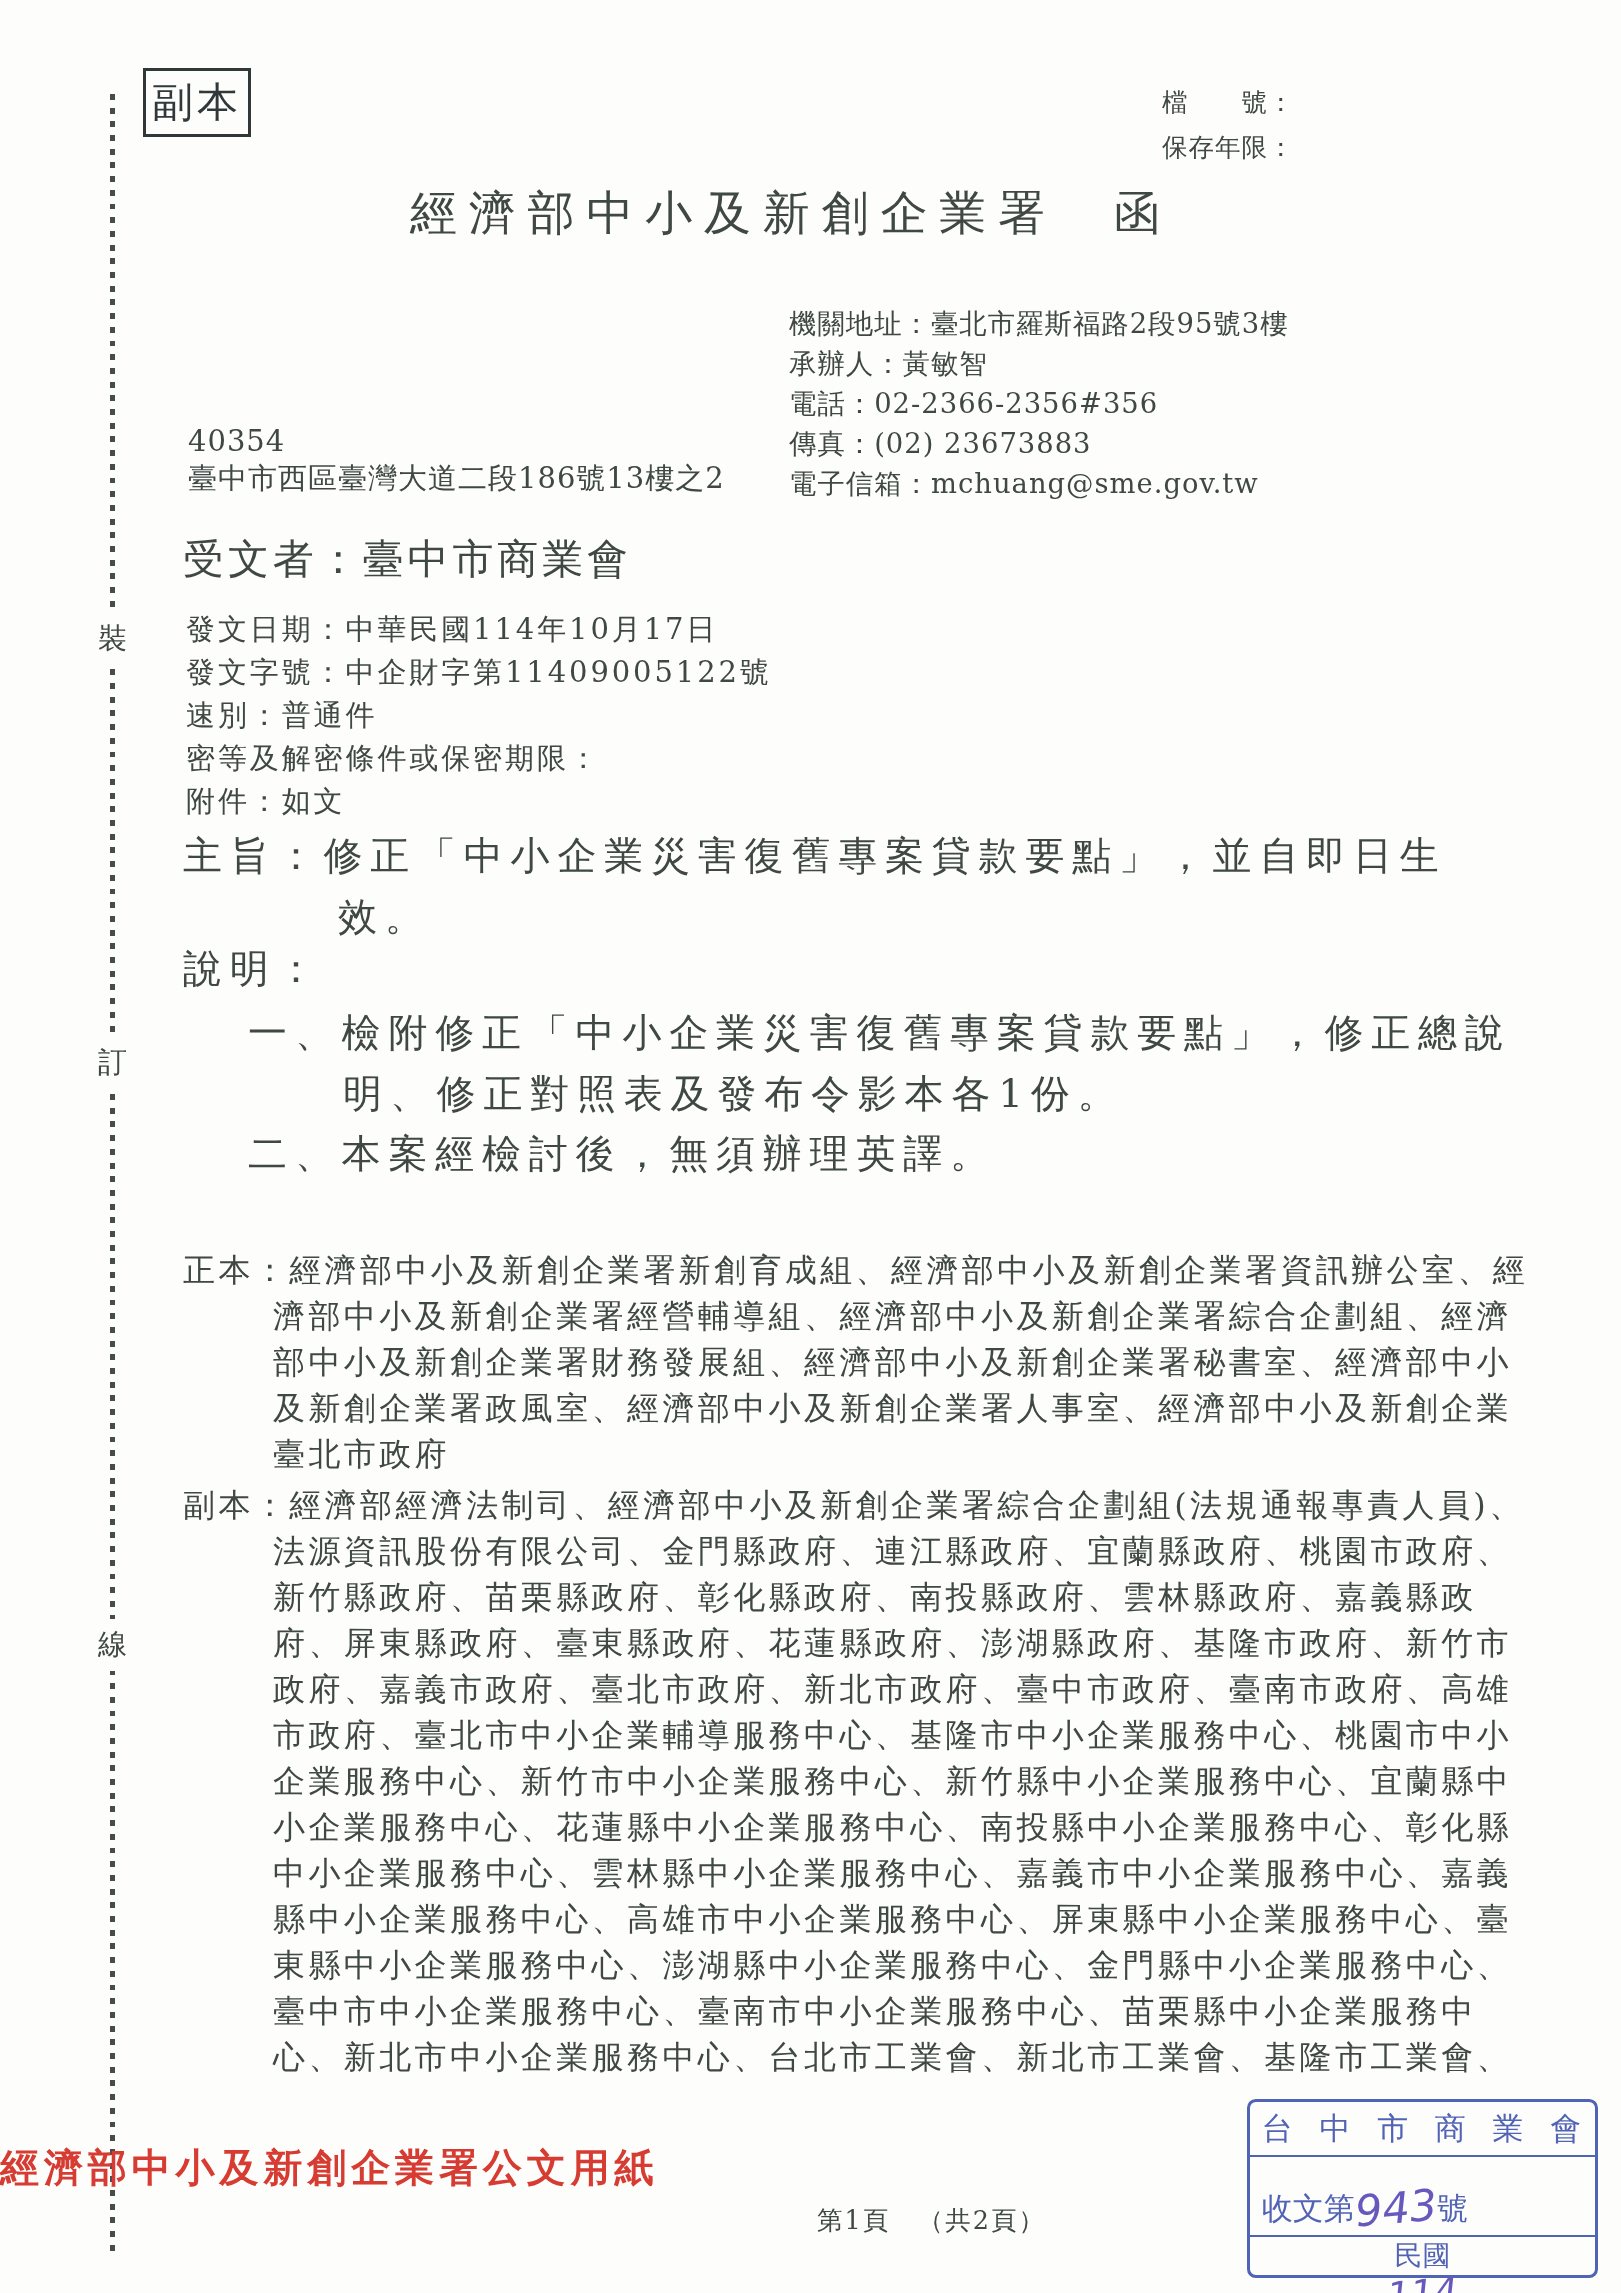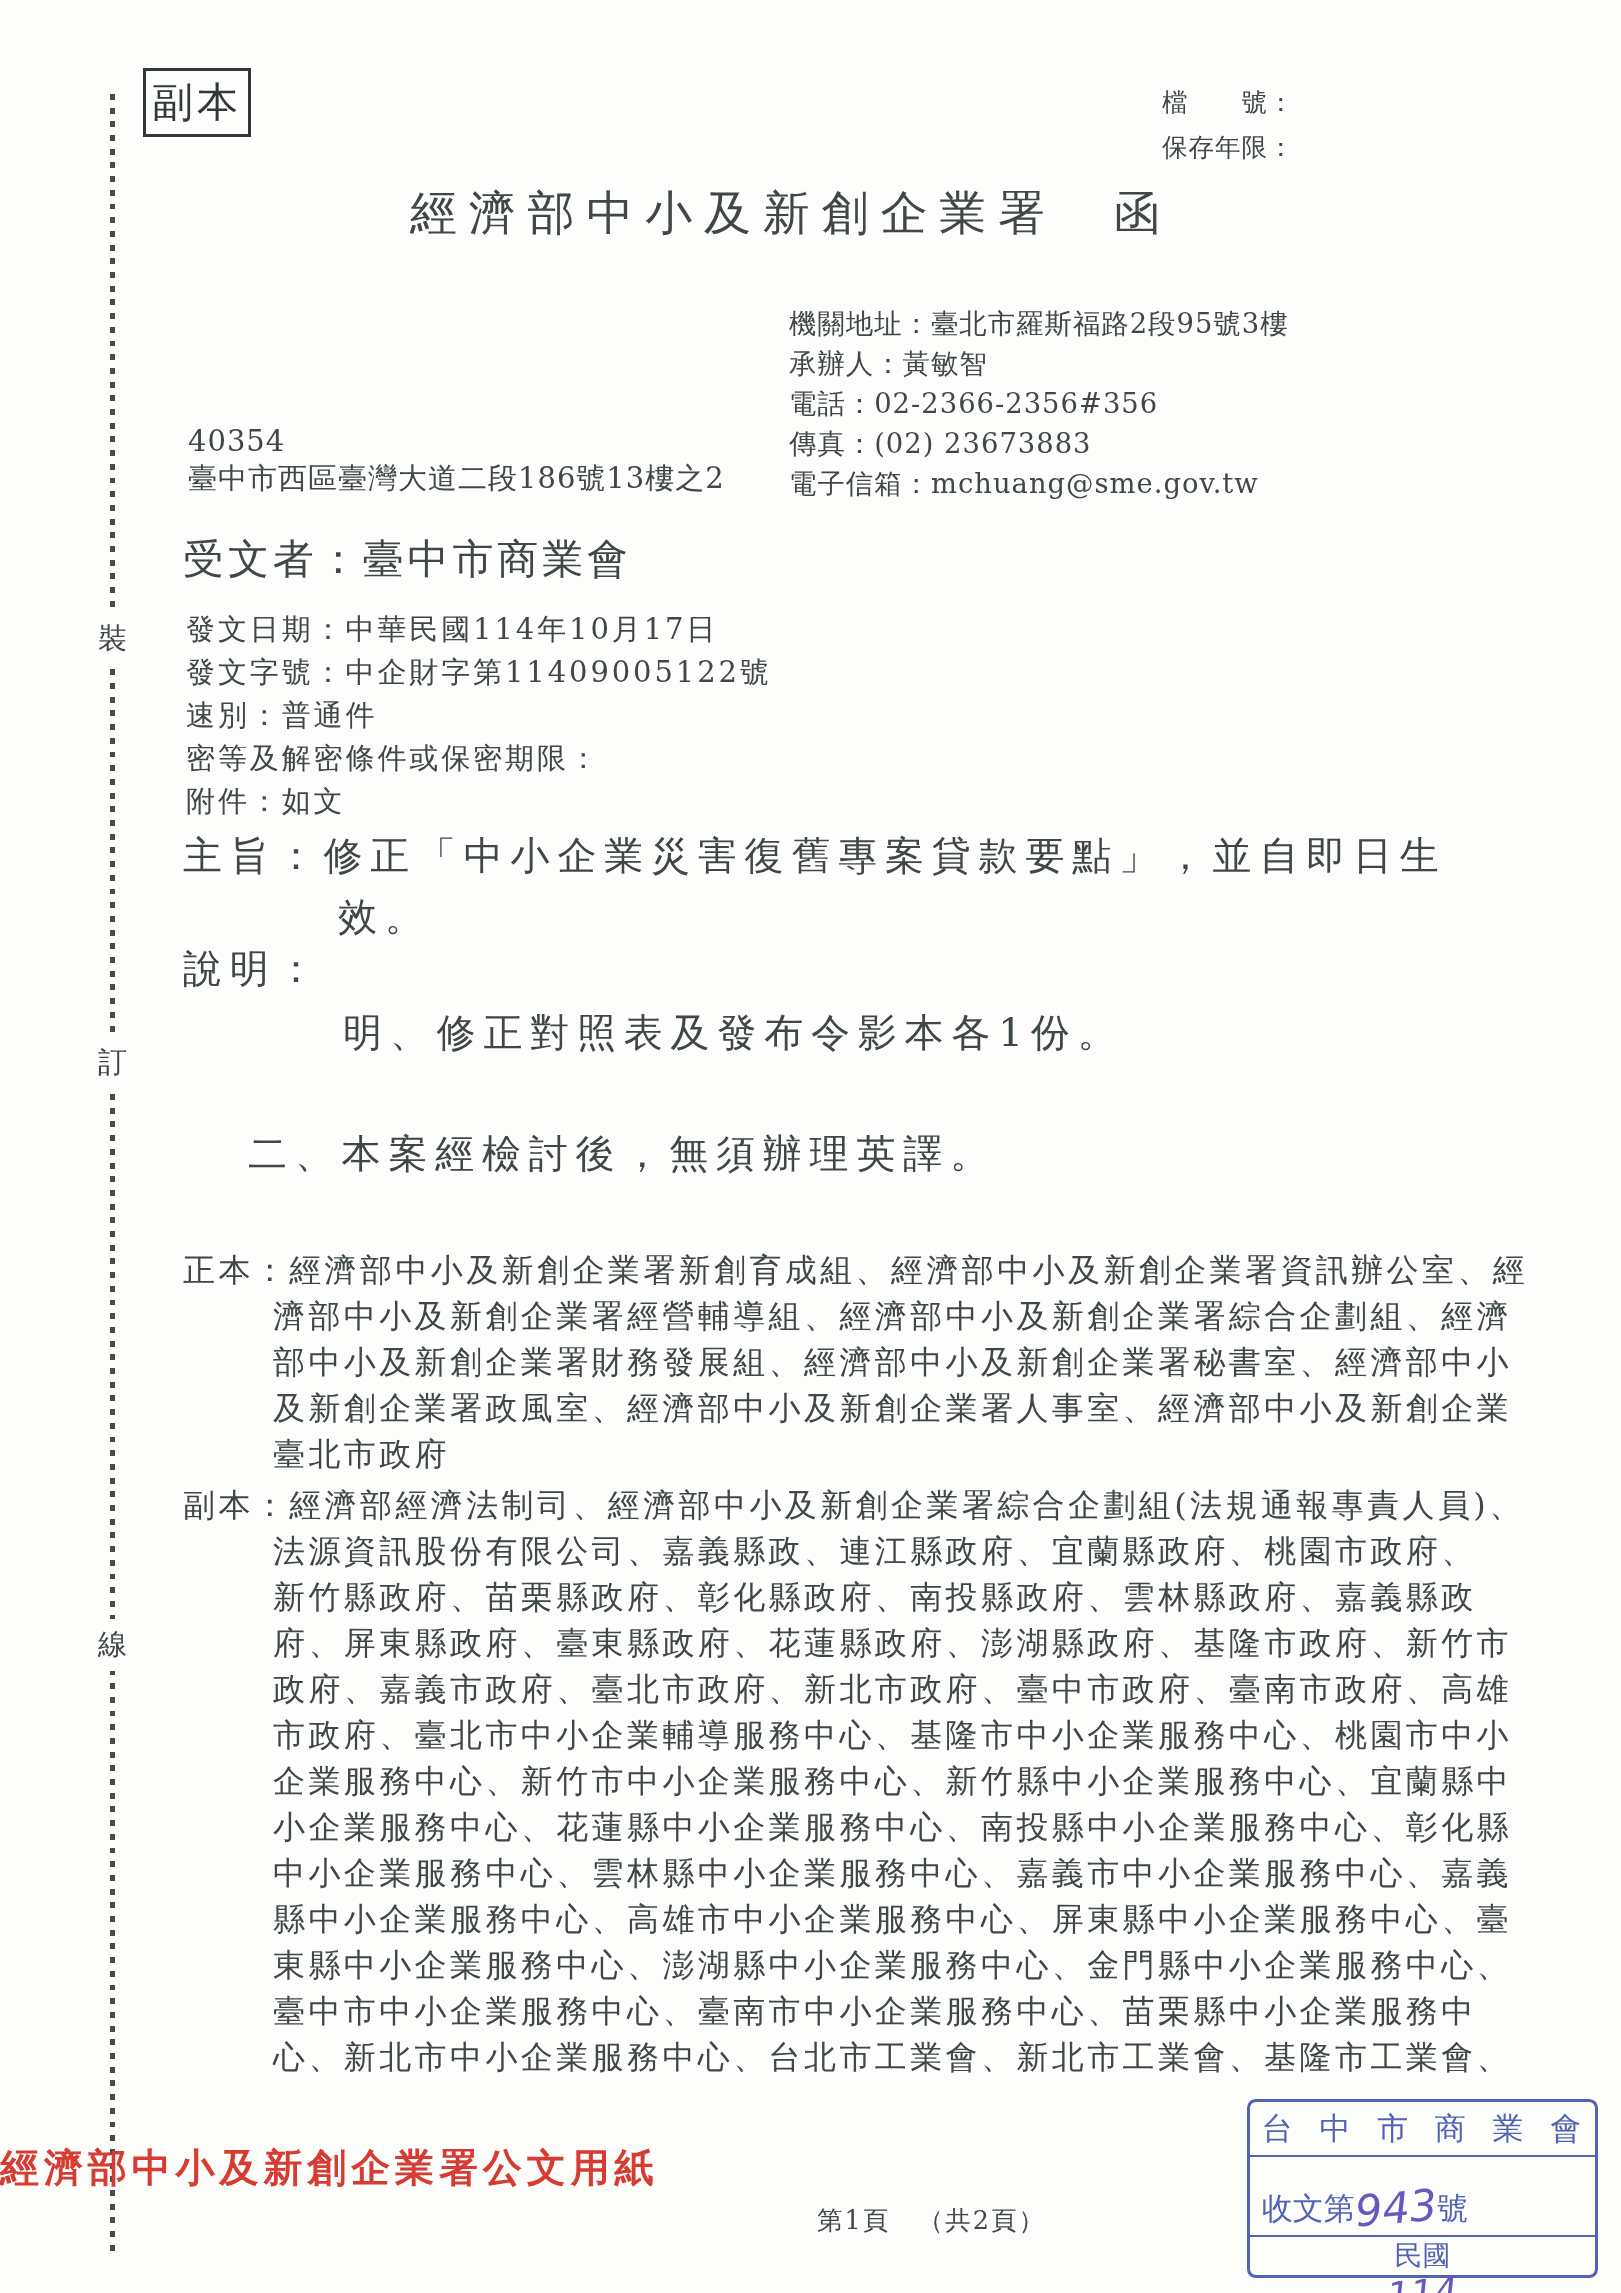--- a/index.html
+++ b/index.html
@@ -133,20 +133,23 @@
   <div class="abs big subject">
     <div>
       <span>主旨：</span><span>修正「中小企業災害復舊專案貸款要點」，並自即日生</span>
     </div>
     <div class="cont">效。</div>
   </div>
 
   <div class="abs big expl-label">說明：</div>
 
   <div class="abs big item item1">
+    <div>
+      <span>一、</span><span>檢附修正「中小企業災害復舊專案貸款要點」，修正總說</span>
+    </div>
     <div class="cont">明、修正對照表及發布令影本各1份。</div>
   </div>
 
   <div class="abs big item item2">
     <span>二、</span><span>本案經檢討後，無須辦理英譯。</span>
   </div>
 
   <div class="abs dist orig">
     <div>
       <span>正本：</span><span>經濟部中小及新創企業署新創育成組、經濟部中小及新創企業署資訊辦公室、經</span>
@@ -154,21 +157,21 @@
     <div class="cont">濟部中小及新創企業署經營輔導組、經濟部中小及新創企業署綜合企劃組、經濟</div>
     <div class="cont">部中小及新創企業署財務發展組、經濟部中小及新創企業署秘書室、經濟部中小</div>
     <div class="cont">及新創企業署政風室、經濟部中小及新創企業署人事室、經濟部中小及新創企業</div>
     <div class="cont">臺北市政府</div>
   </div>
 
   <div class="abs dist copyd">
     <div>
       <span>副本：</span><span>經濟部經濟法制司、經濟部中小及新創企業署綜合企劃組(法規通報專責人員)、</span>
     </div>
-    <div class="cont">法源資訊股份有限公司、嘉義縣政、連江縣政府、宜蘭縣政府、桃園市政府、</div>
+    <div class="cont">法源資訊股份有限公司、金門縣政府、連江縣政府、宜蘭縣政府、桃園市政府、</div>
     <div class="cont">新竹縣政府、苗栗縣政府、彰化縣政府、南投縣政府、雲林縣政府、嘉義縣政</div>
     <div class="cont">府、屏東縣政府、臺東縣政府、花蓮縣政府、澎湖縣政府、基隆市政府、新竹市</div>
     <div class="cont">政府、嘉義市政府、臺北市政府、新北市政府、臺中市政府、臺南市政府、高雄</div>
     <div class="cont">市政府、臺北市中小企業輔導服務中心、基隆市中小企業服務中心、桃園市中小</div>
     <div class="cont">企業服務中心、新竹市中小企業服務中心、新竹縣中小企業服務中心、宜蘭縣中</div>
     <div class="cont">小企業服務中心、花蓮縣中小企業服務中心、南投縣中小企業服務中心、彰化縣</div>
     <div class="cont">中小企業服務中心、雲林縣中小企業服務中心、嘉義市中小企業服務中心、嘉義</div>
     <div class="cont">縣中小企業服務中心、高雄市中小企業服務中心、屏東縣中小企業服務中心、臺</div>
     <div class="cont">東縣中小企業服務中心、澎湖縣中小企業服務中心、金門縣中小企業服務中心、</div>
     <div class="cont">臺中市中小企業服務中心、臺南市中小企業服務中心、苗栗縣中小企業服務中</div>

